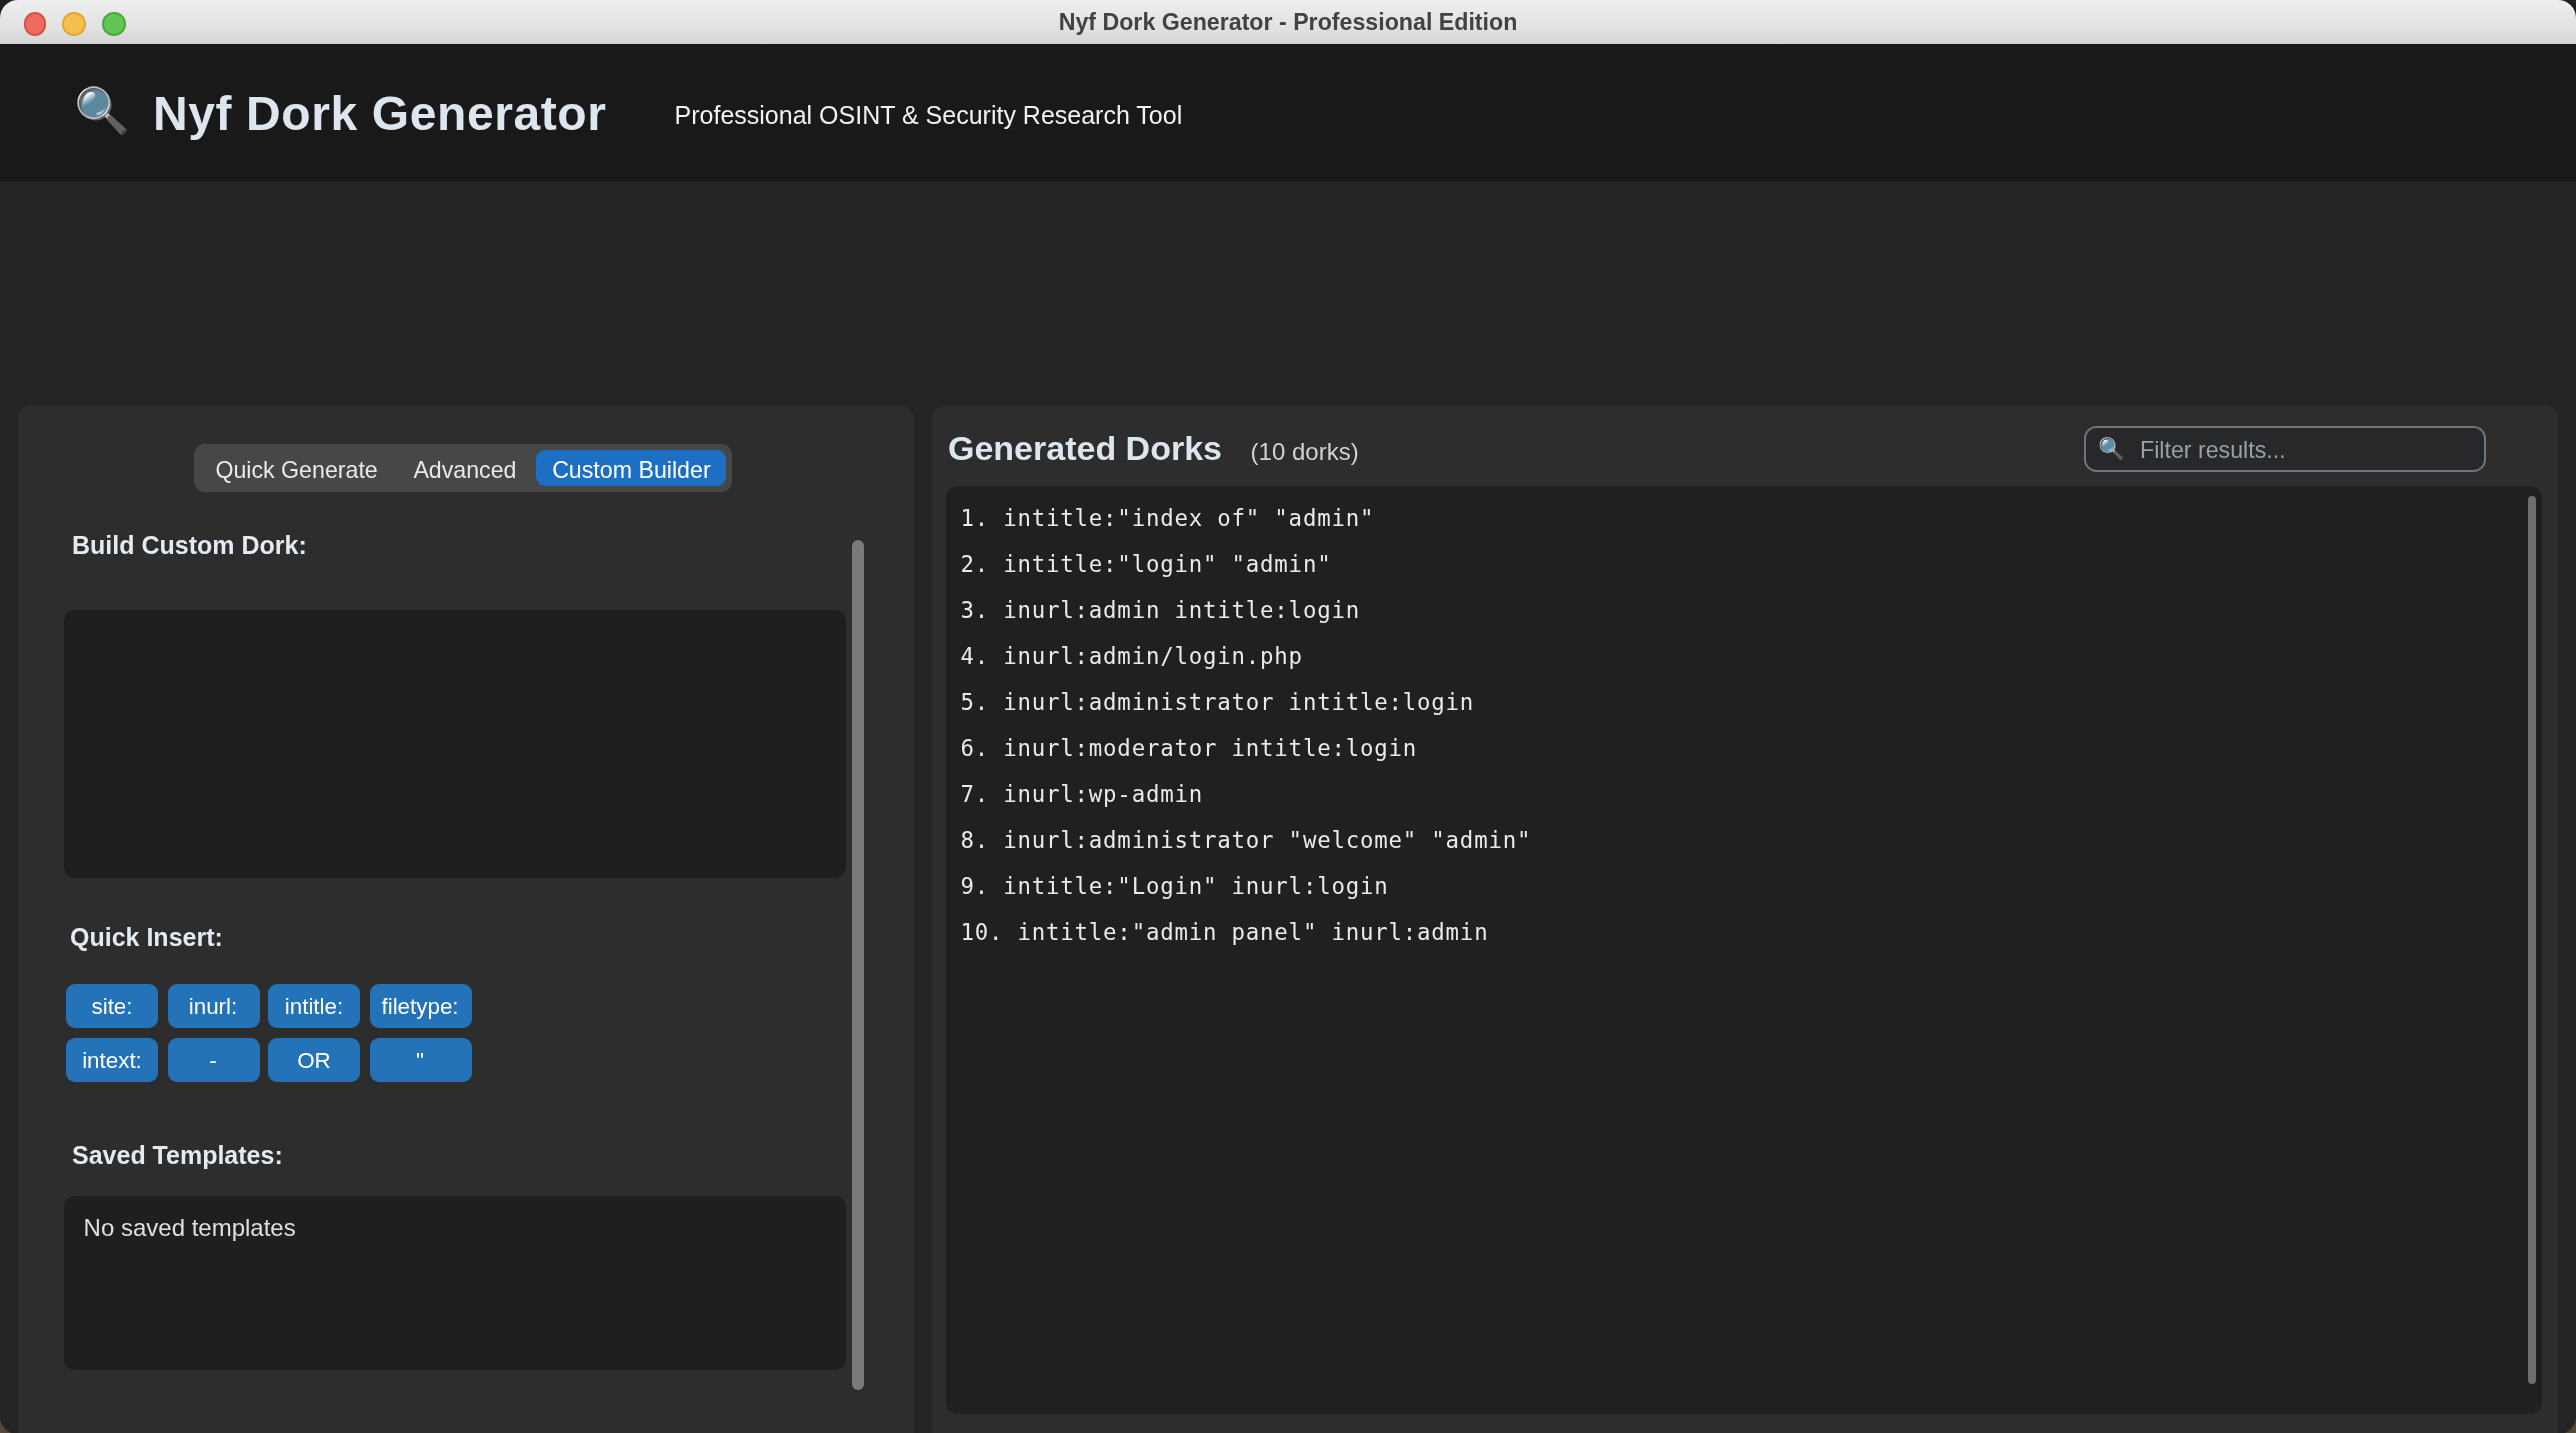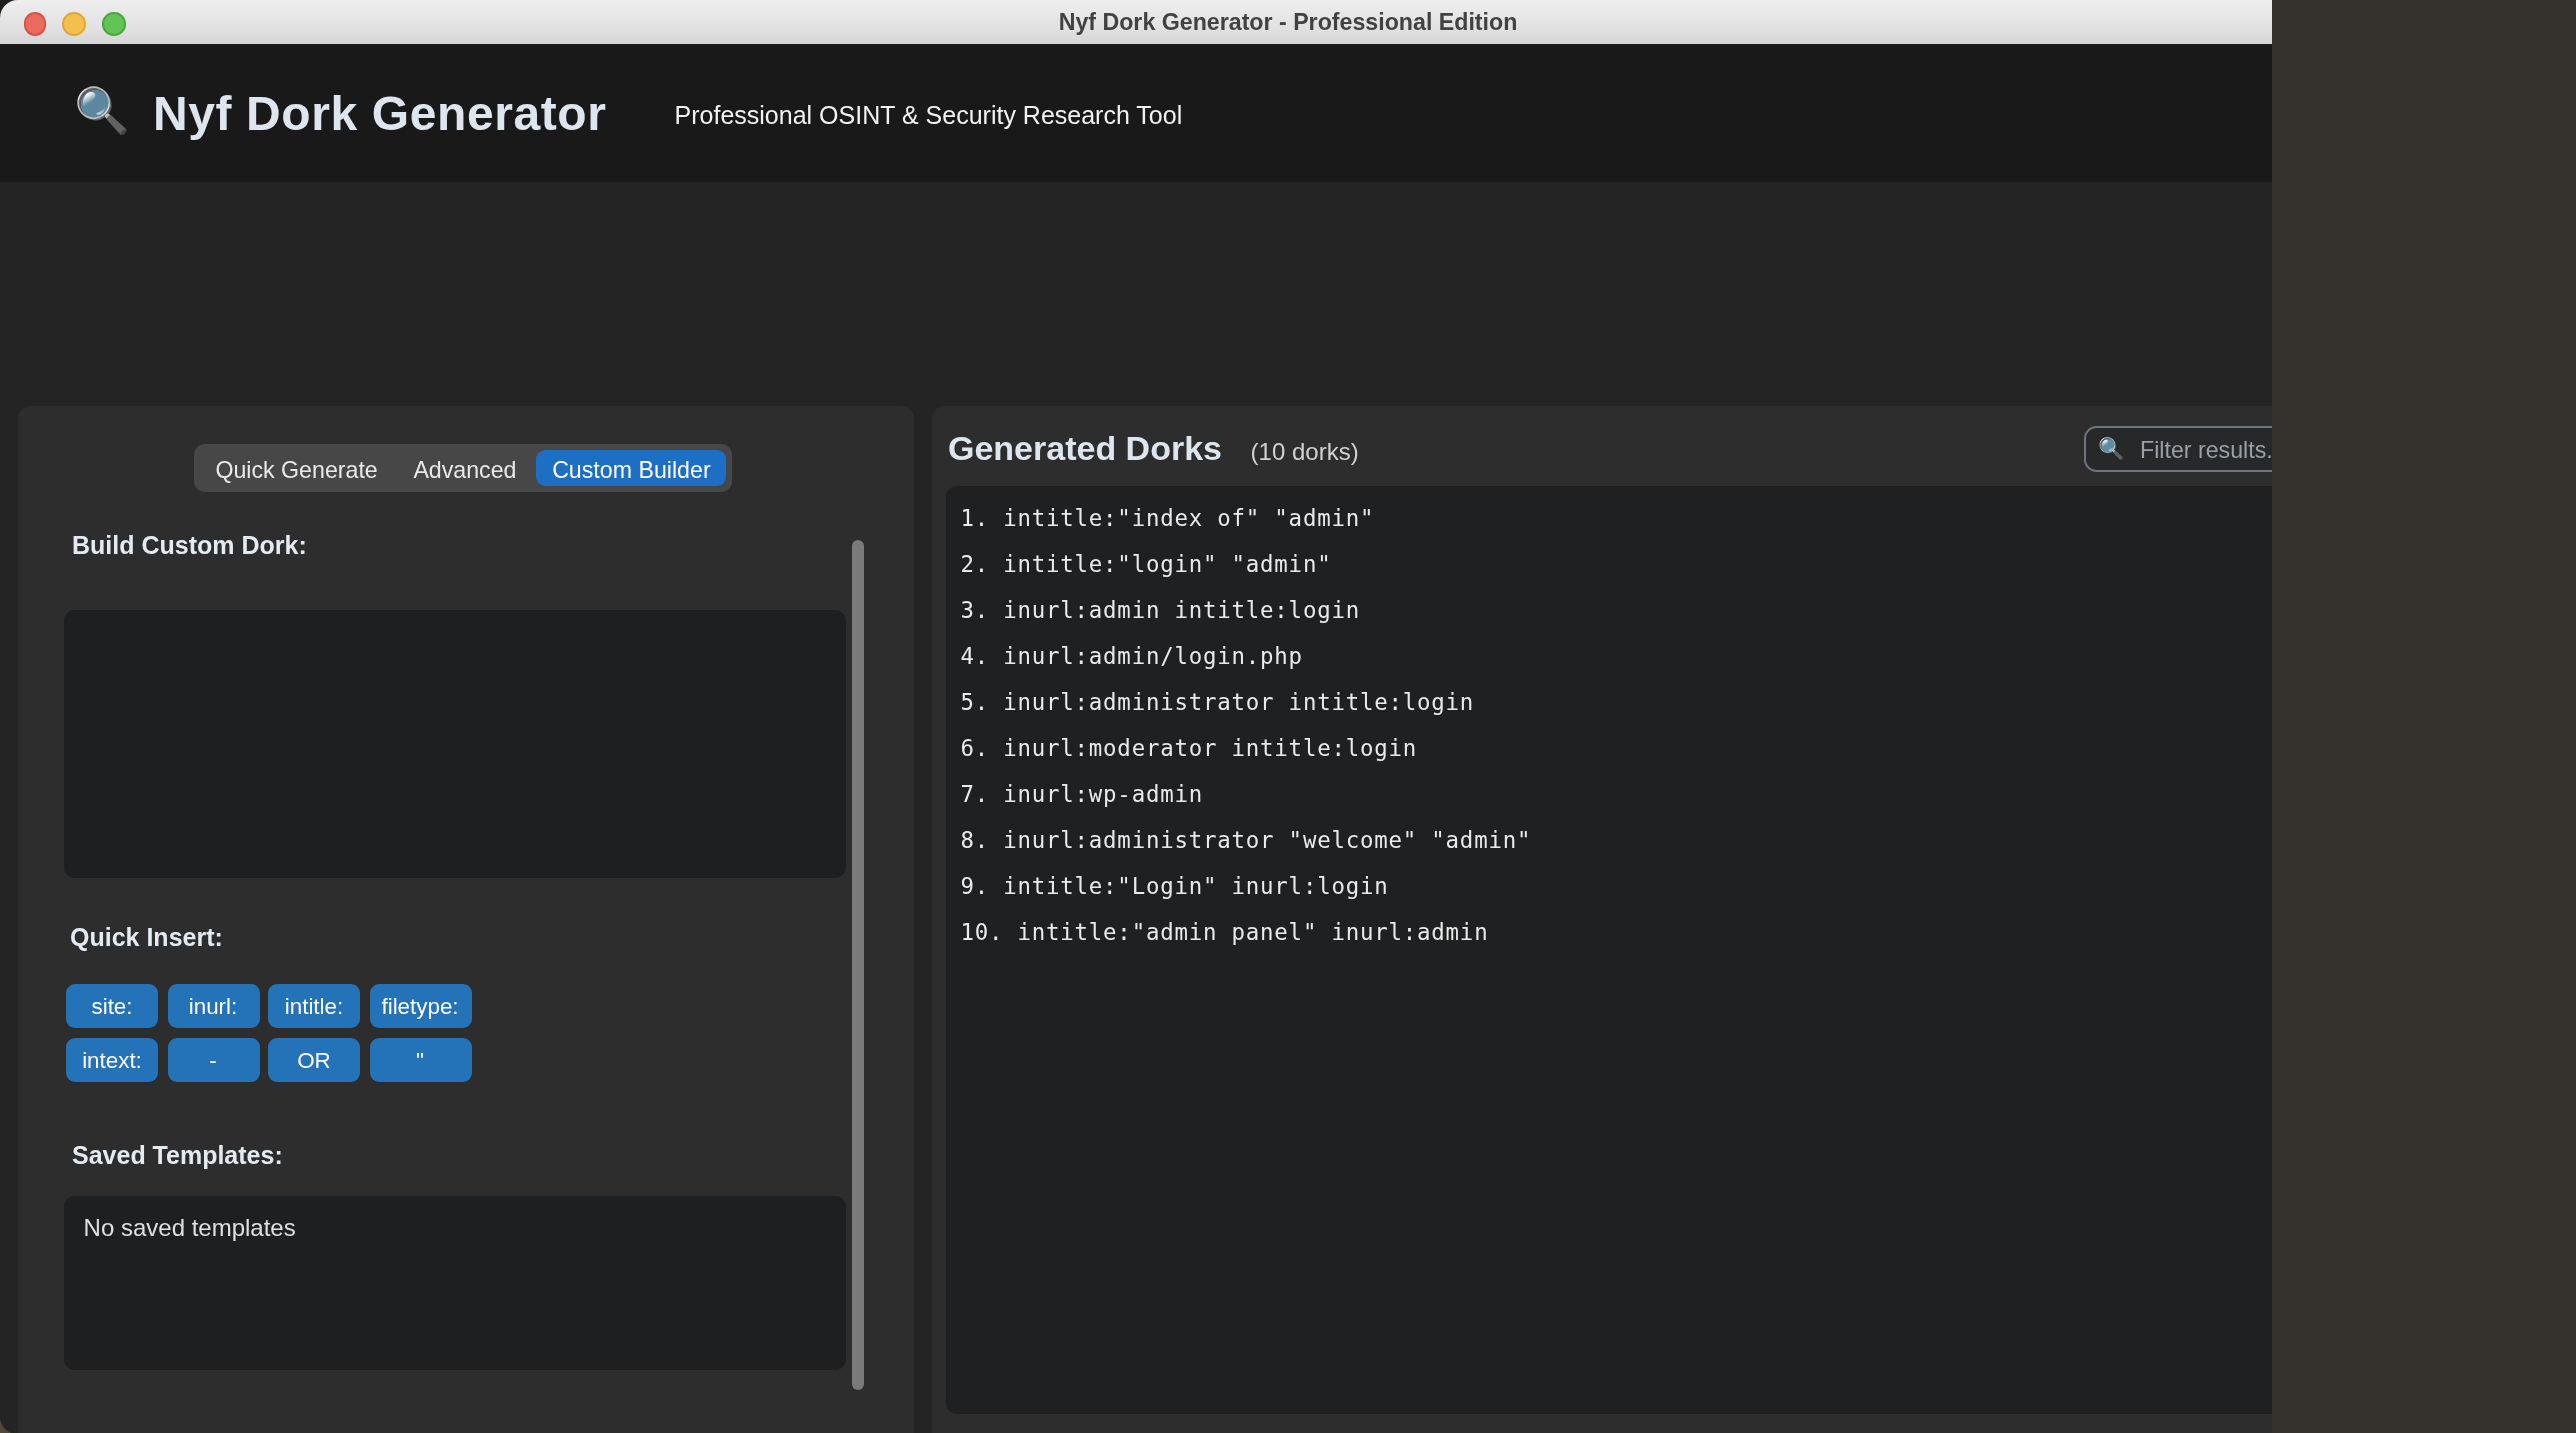--- a/index.html
+++ b/index.html
@@ -1,17 +1,17 @@
 <!DOCTYPE html>
 <html style="font-size:14.3px"><head>
 <meta charset="utf-8">
 <style>
   html,body{margin:0;padding:0;background:#35322e;}
   body{font-family:"Liberation Sans",sans-serif;-webkit-font-smoothing:antialiased;}
-  #stage{width:2272px;height:1434px;overflow:hidden;background:linear-gradient(180deg,#23221f 0%,#2e2a24 70%,#6b5c49 100%);}
+  #stage{width:2576px;height:1434px;overflow:hidden;background:linear-gradient(180deg,#23221f 0%,#2e2a24 70%,#6b5c49 100%);}
   #app{width:1288px;height:717px;transform:scale(2);transform-origin:0 0;position:relative;
        border-radius:9px;overflow:hidden;background:#242424;box-shadow:0 9px 27px rgba(0,0,0,.5);}
 
   
   .titlebar{position:absolute;left:0;top:0;width:1288px;height:21.5px;
             background:linear-gradient(180deg,#eeeeee 0%,#e2e2e2 60%,#d6d6d6 100%);
             border-bottom:0.9px solid #b9b9b9;display:flex;align-items:center;justify-content:center;}
   .titlebar-text{font-size:11.6px;font-weight:bold;color:#424242;}
   .lights{position:absolute;left:11.6px;top:5.8px;display:flex;gap:8px;}
   .light{width:9.8px;height:9.8px;border-radius:50%;}

